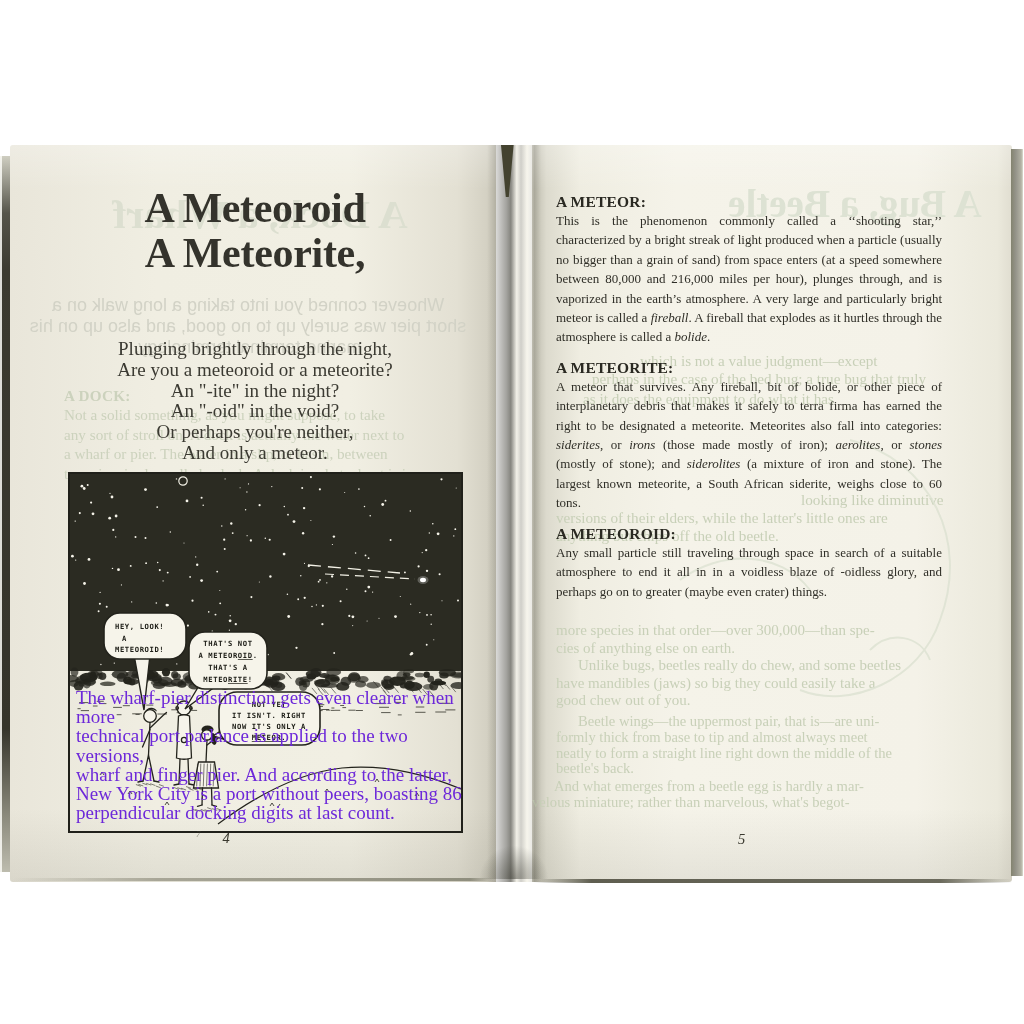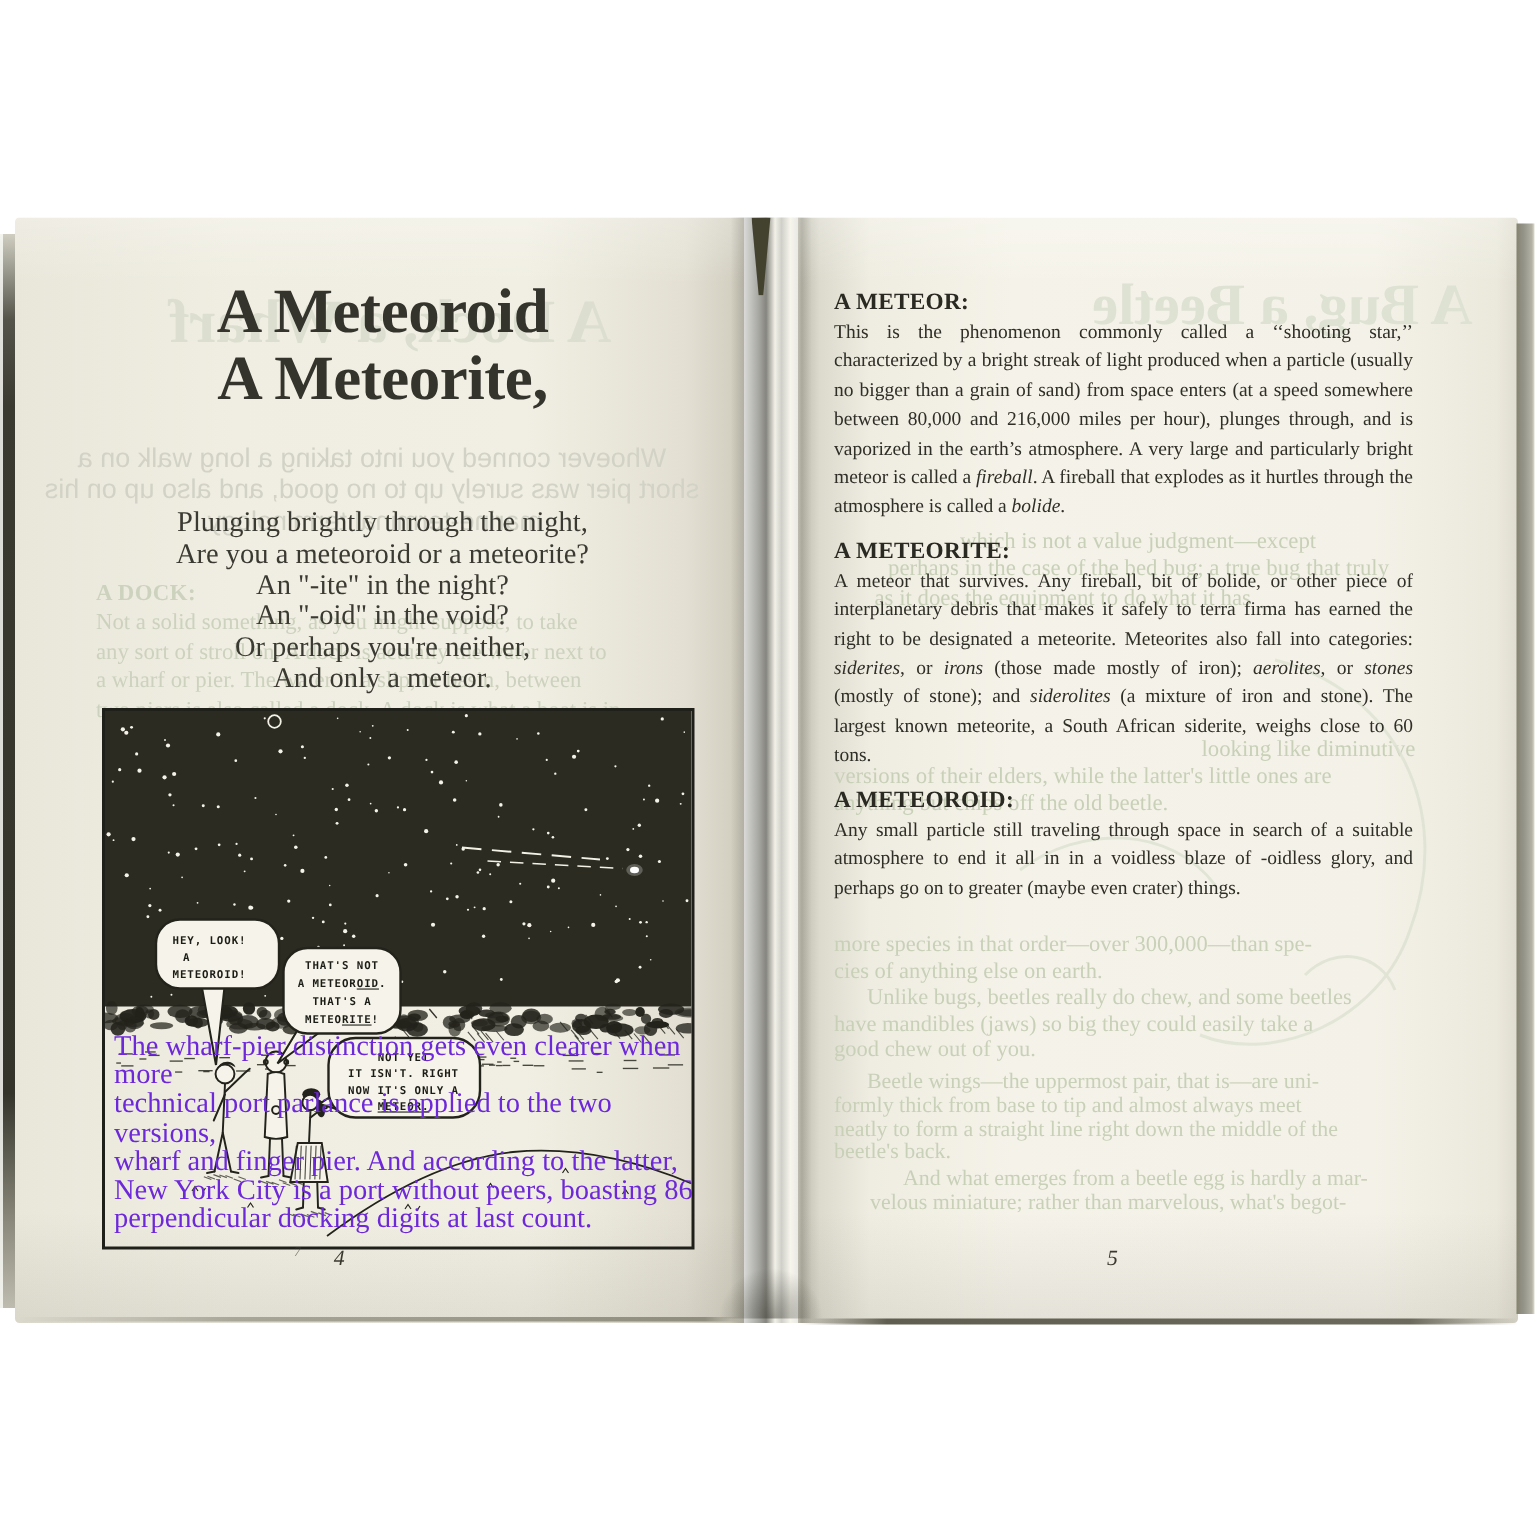--- a/index.html
+++ b/index.html
@@ -66,21 +66,21 @@
   .rp-ghost{color:#c8d0b8;font-size:15.2px;line-height:19.4px;}
   .g1a{left:640px;top:351px;width:310px;}
   .g1b{left:556px;top:369px;width:400px;margin-left:36px;}
   .g2{left:583px;top:389px;width:380px;}
   .g3{left:556px;top:491px;width:390px;line-height:18px;}
   .g3 div:first-child{padding-left:245px;}
   .g5{left:556px;top:622px;width:392px;font-size:15px;line-height:17.5px;}
   .g5 div:nth-child(3){padding-left:22px;}
   .g6{left:556px;top:714px;width:392px;font-size:14.6px;line-height:15.8px;}
   .g6 div:first-child{padding-left:22px;}
-  .g7{left:580px;top:779px;width:392px;font-size:14.6px;line-height:15.8px;}
+  .g7{left:532px;top:779px;width:392px;font-size:14.6px;line-height:15.8px;}
   .g7 div:first-child{padding-left:22px;}
   .rp-doodle{left:640px;top:400px;z-index:1;}
 
   
   .bubble-text{font-family:"DejaVu Sans Mono",monospace;font-size:7.2px;font-weight:bold;
     letter-spacing:.6px;fill:#1c1c16;}
 </style>
 </head>
 <body>
 

